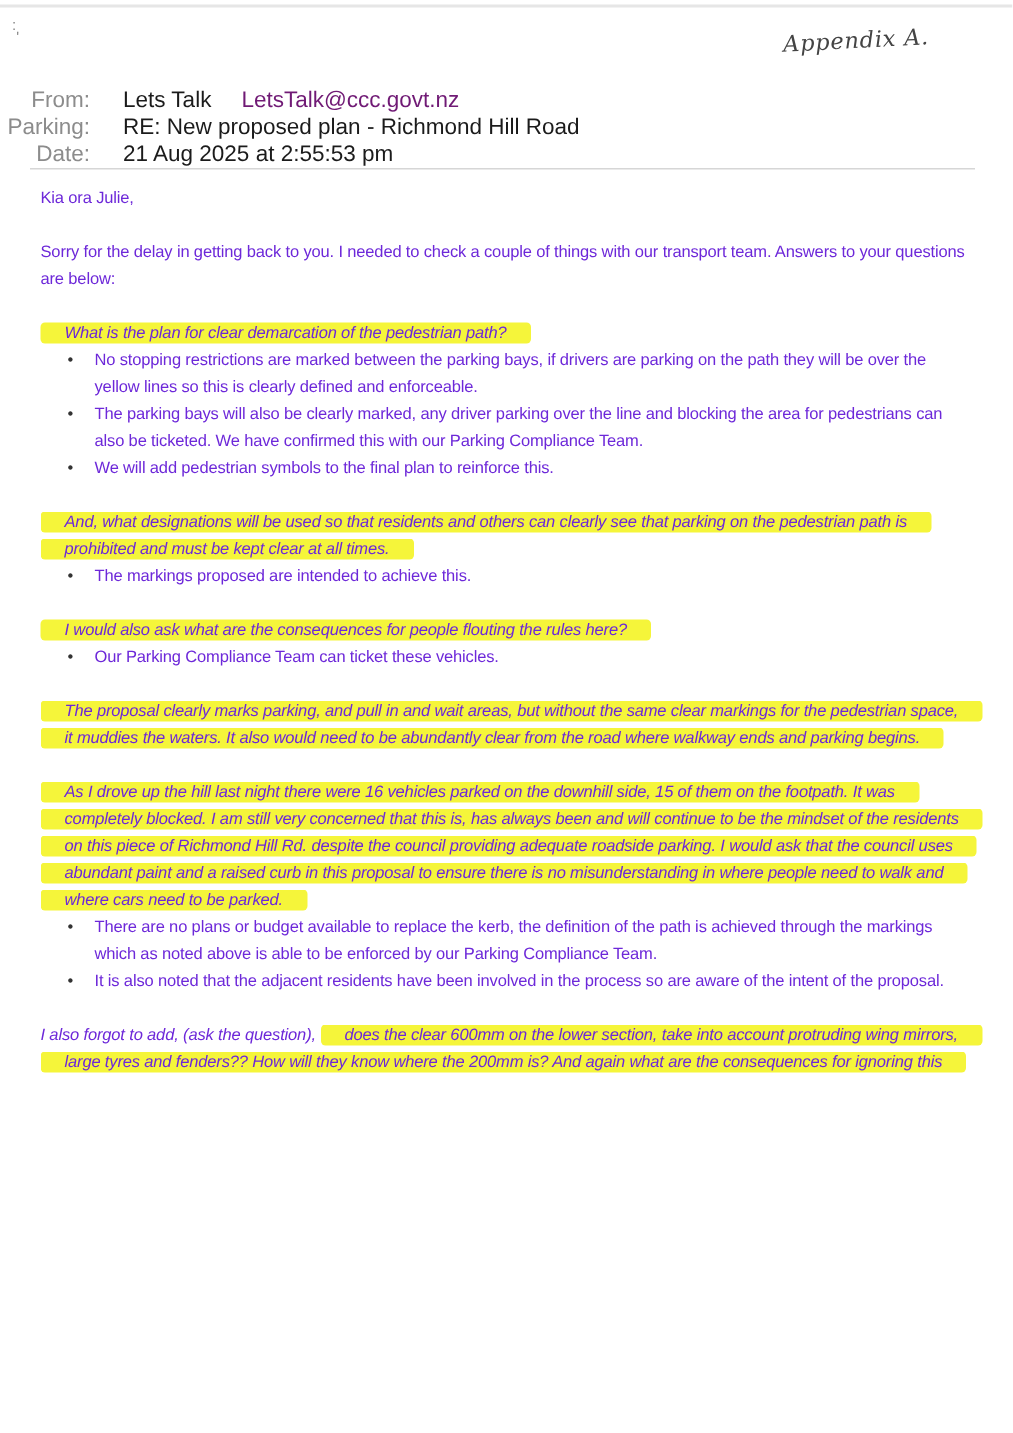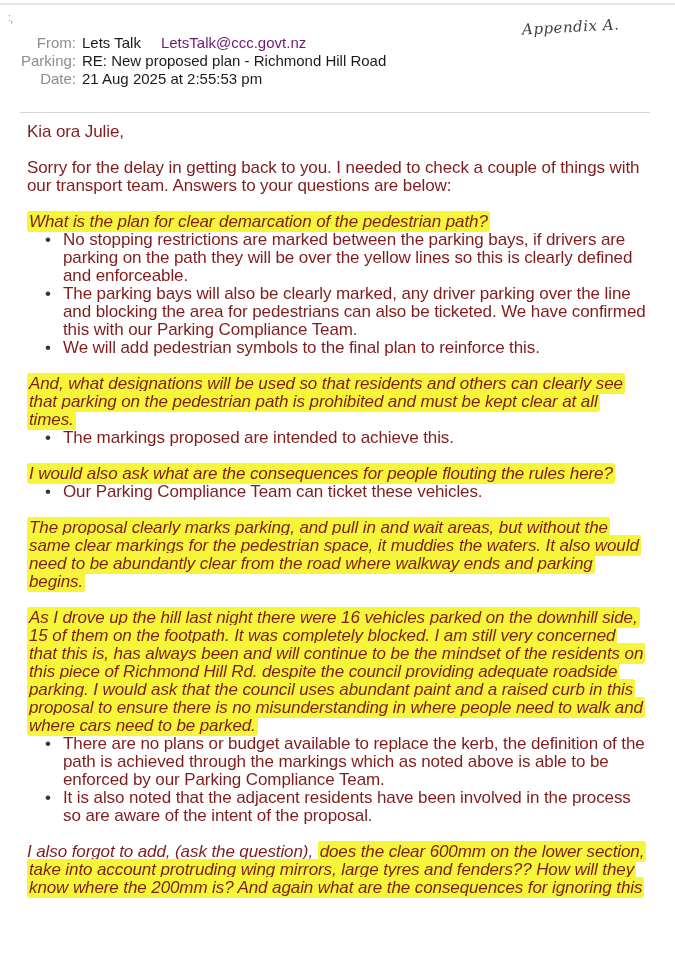--- a/index.html
+++ b/index.html
@@ -46,22 +46,23 @@
     .hrow {
       display: flex;
       height: 18px;
       align-items: baseline;
       font-size: 15px;
     }
     .hlabel {
       width: 82px;
       text-align: right;
       color: #8c8c8c;
-      padding-right: 6px;
+      padding-right: 22px;
       box-sizing: border-box;
+      margin-top: 24px;
     }
     .hvalue {
       color: #1b1b1b;
       white-space: nowrap;
     }
     .hname { font-weight: normal; }
     .hemail { color: #701a75; margin-left: 20px; }
     .redaction {
       display: inline-block;
       width: 180px;
@@ -73,36 +74,36 @@
     .header-rule {
       position: absolute;
       left: 20px; top: 112px;
       width: 630px; height: 1px;
       background: #d6d6d6;
     }
     .body {
       position: absolute;
       left: 27px; top: 123px;
       width: 620px;
-      font-size: 17px;
+      font-size: 11px;
       line-height: 18px;
-      color: #7f1d1d;
+      color: #6d28d9;
       letter-spacing: -0.1px;
     }
     .p { margin: 0; }
     .gap { height: 18px; }
     .q {
       font-style: italic;
       margin: 0;
     }
     .hl {
       background: #f5f53a;
       box-decoration-break: clone;
       -webkit-box-decoration-break: clone;
-      padding: 1px 2px;
+      padding: 1px 16px;
       border-radius: 3px;
     }
     ul.answers {
       margin: 0;
       padding: 0 0 0 36px;
       list-style: none;
     }
     ul.answers li {
       position: relative;
       margin: 0;

